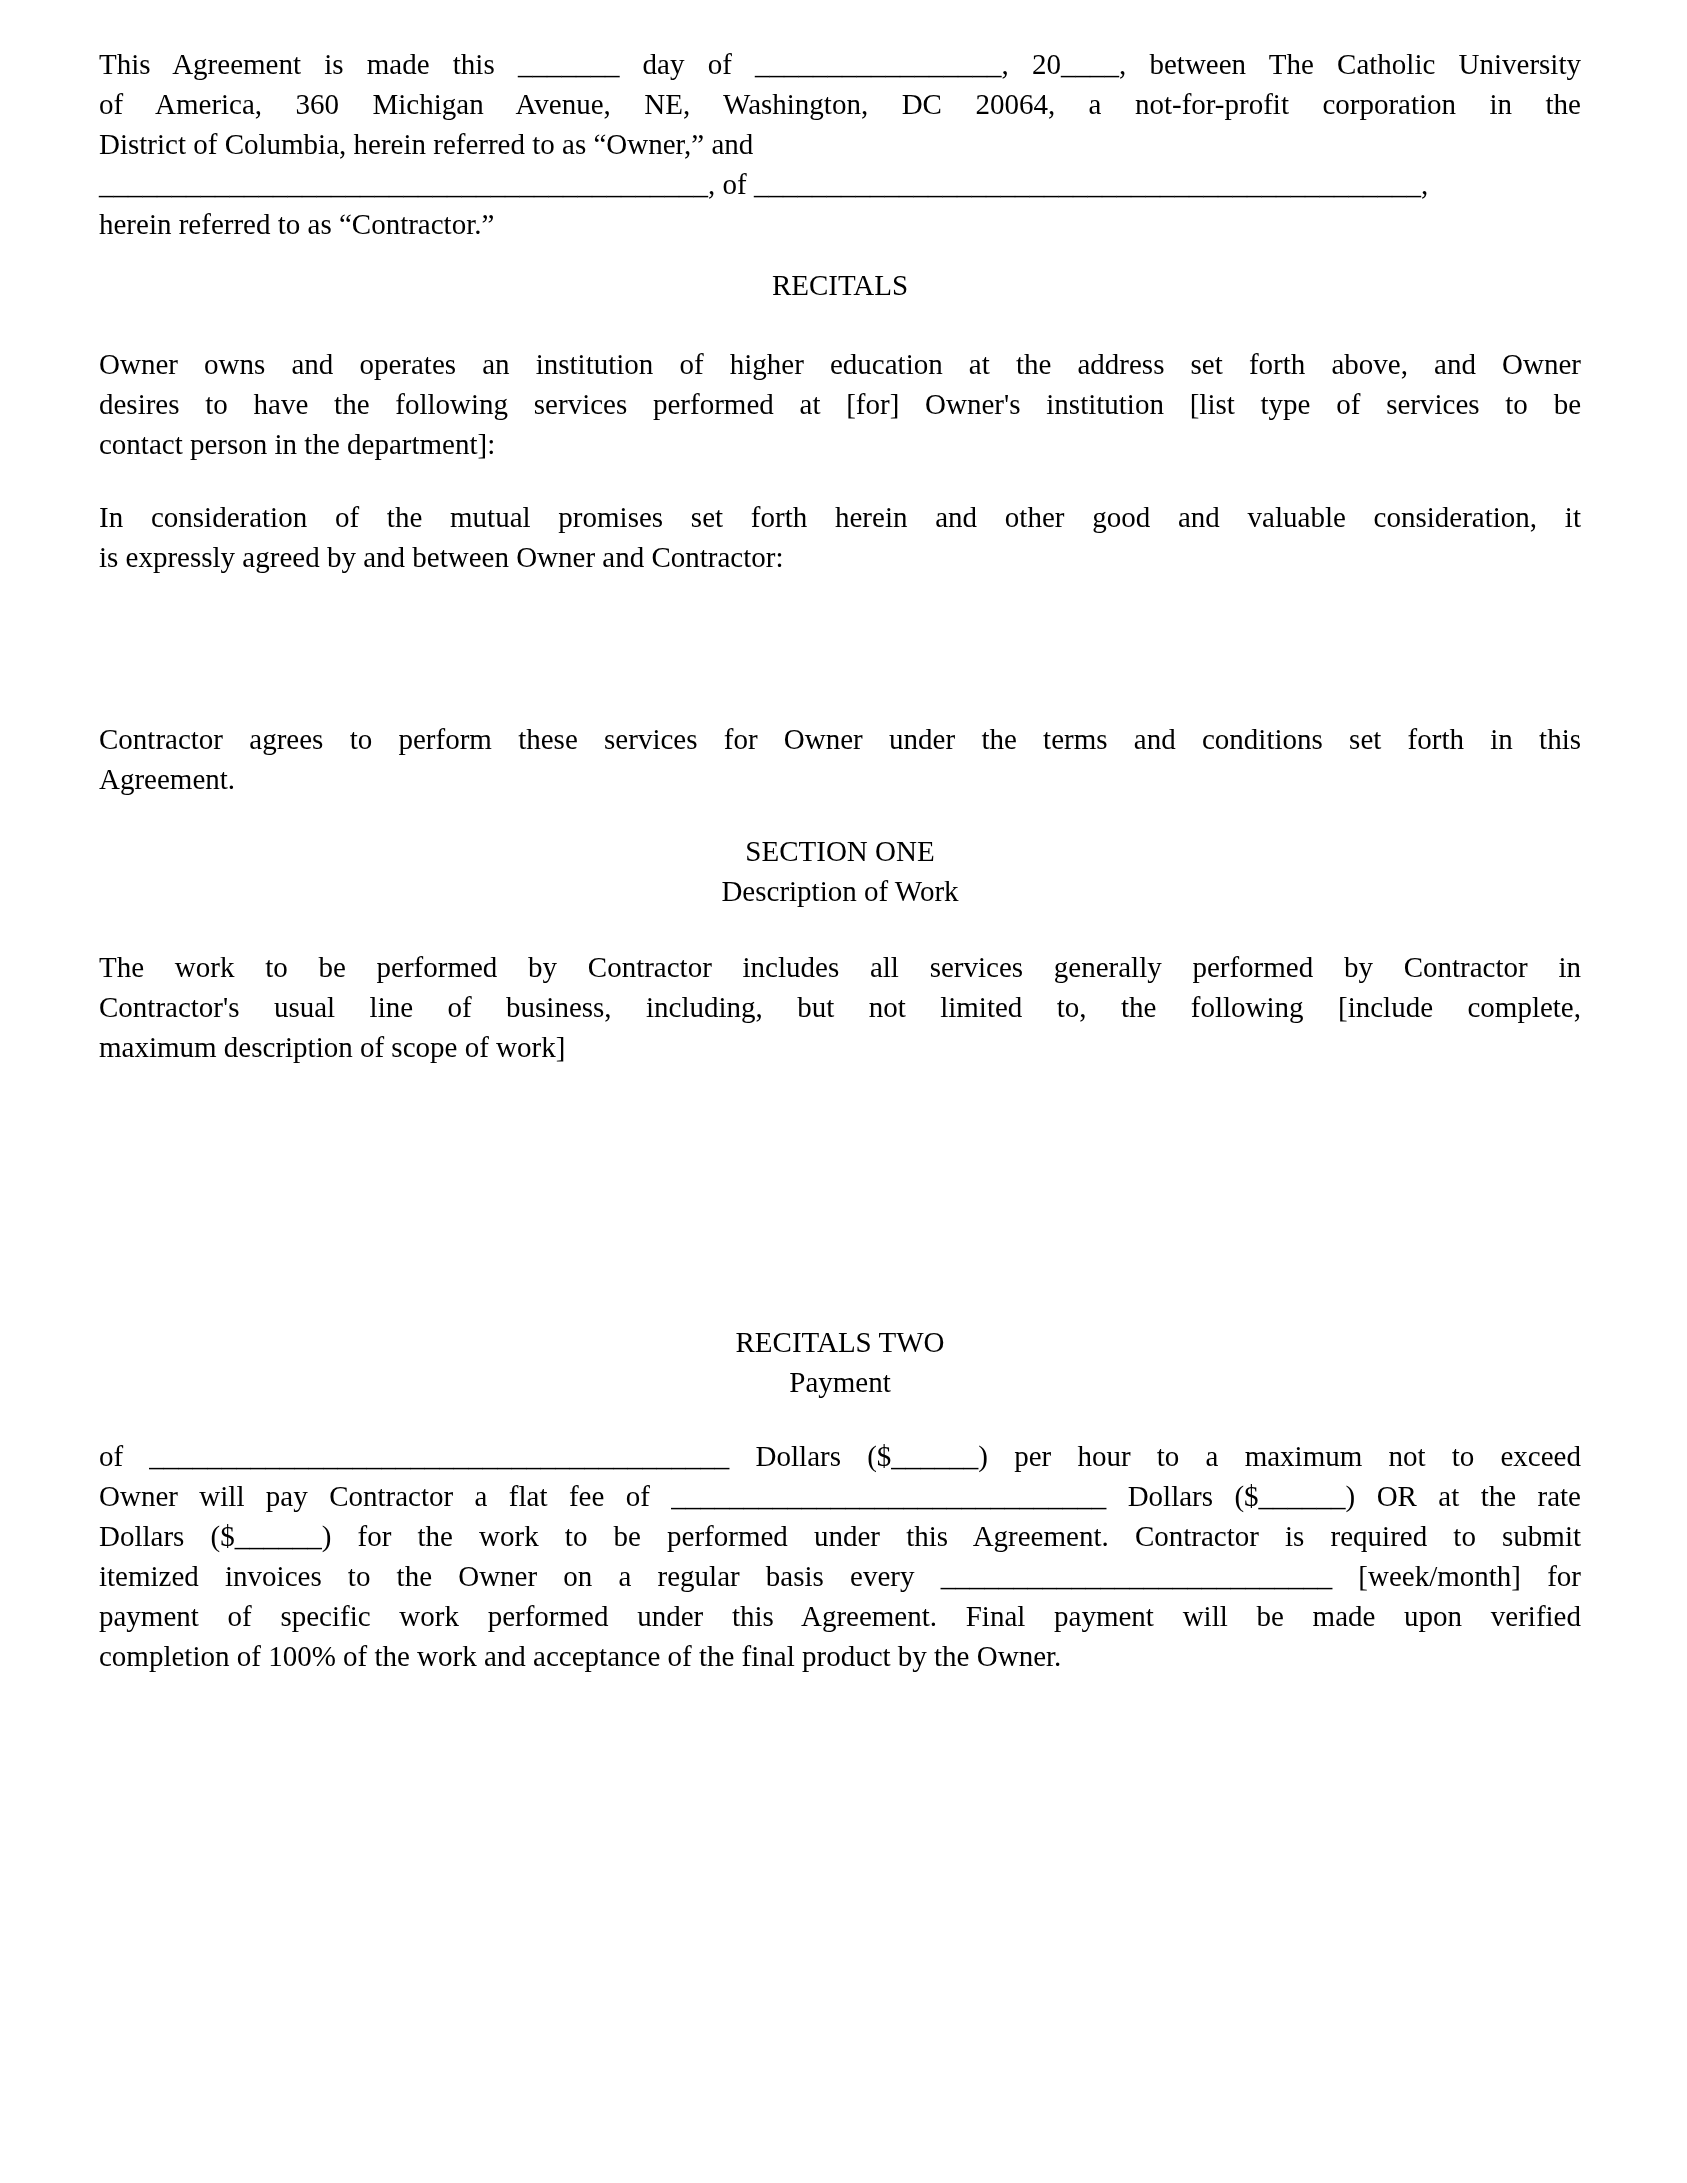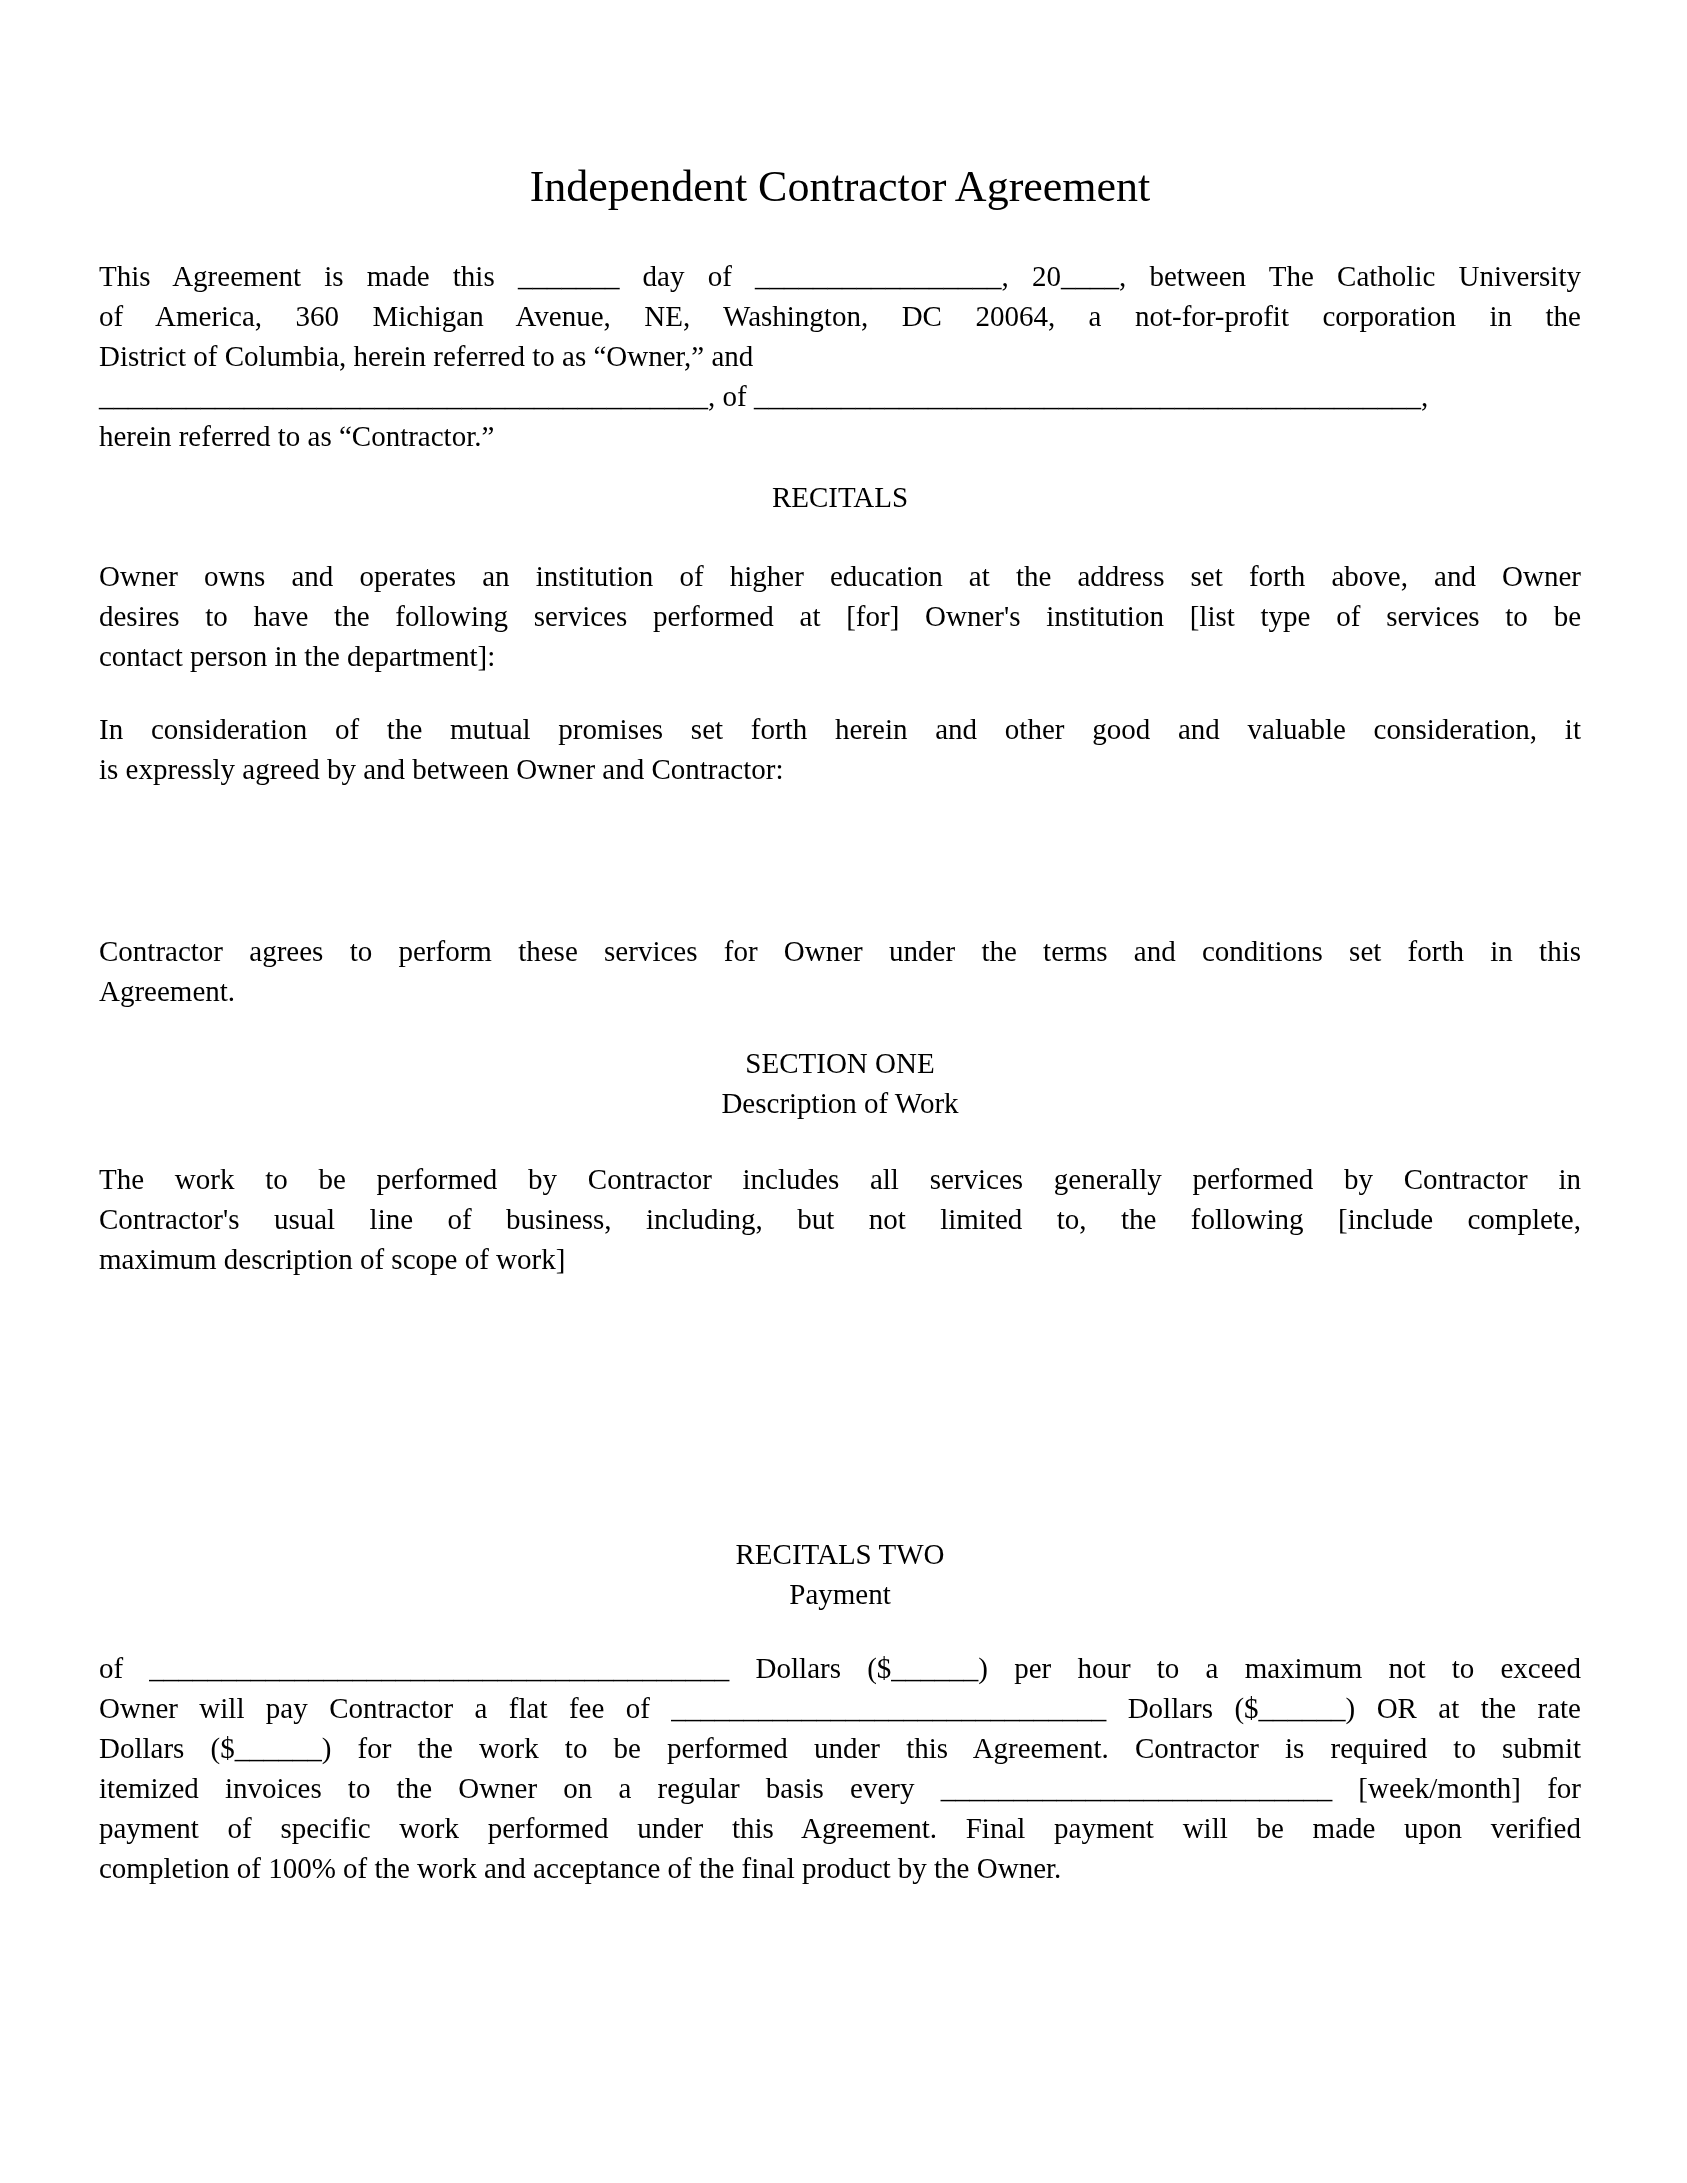--- a/index.html
+++ b/index.html
@@ -47,21 +47,20 @@
   .p-work     { margin-top: 36px; }
   .h-sec2     { margin-top: 255px; }
   .p-payment  { margin-top: 34px; }
 </style>
 </head>
 <body>
 
 <div class="page">
   <div class="content">
 
-    <h1 class="title">Independent Contractor Agreement</h1>
 
     <div class="para p-intro">
       <div class="line j">This Agreement is made this _______ day of _________________, 20____, between The Catholic University</div>
       <div class="line j">of America, 360 Michigan Avenue, NE, Washington, DC  20064, a not-for-profit corporation in the</div>
       <div class="line">District of Columbia, herein referred to as “Owner,” and</div>
       <div class="line">__________________________________________, of ______________________________________________,</div>
       <div class="line">herein referred to as “Contractor.”</div>
     </div>
 
     <div class="heading h-recitals">RECITALS</div>

